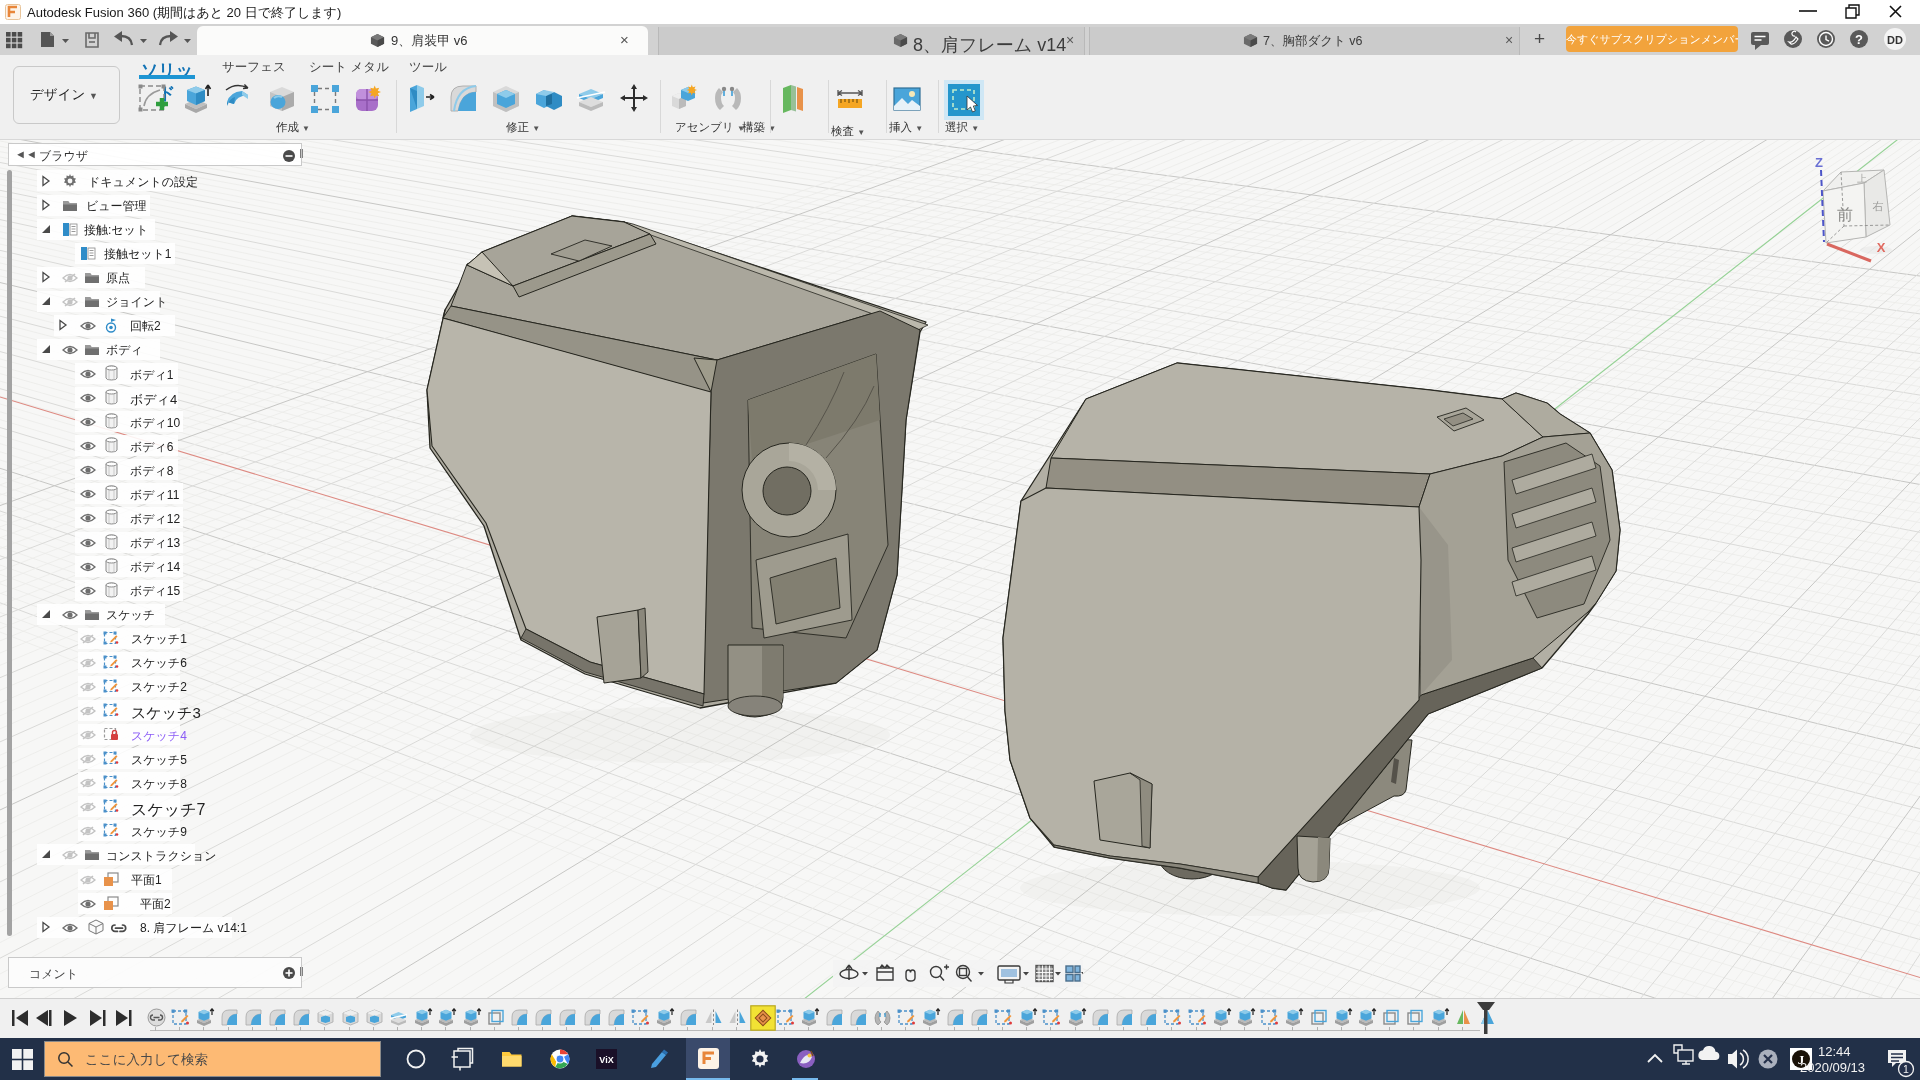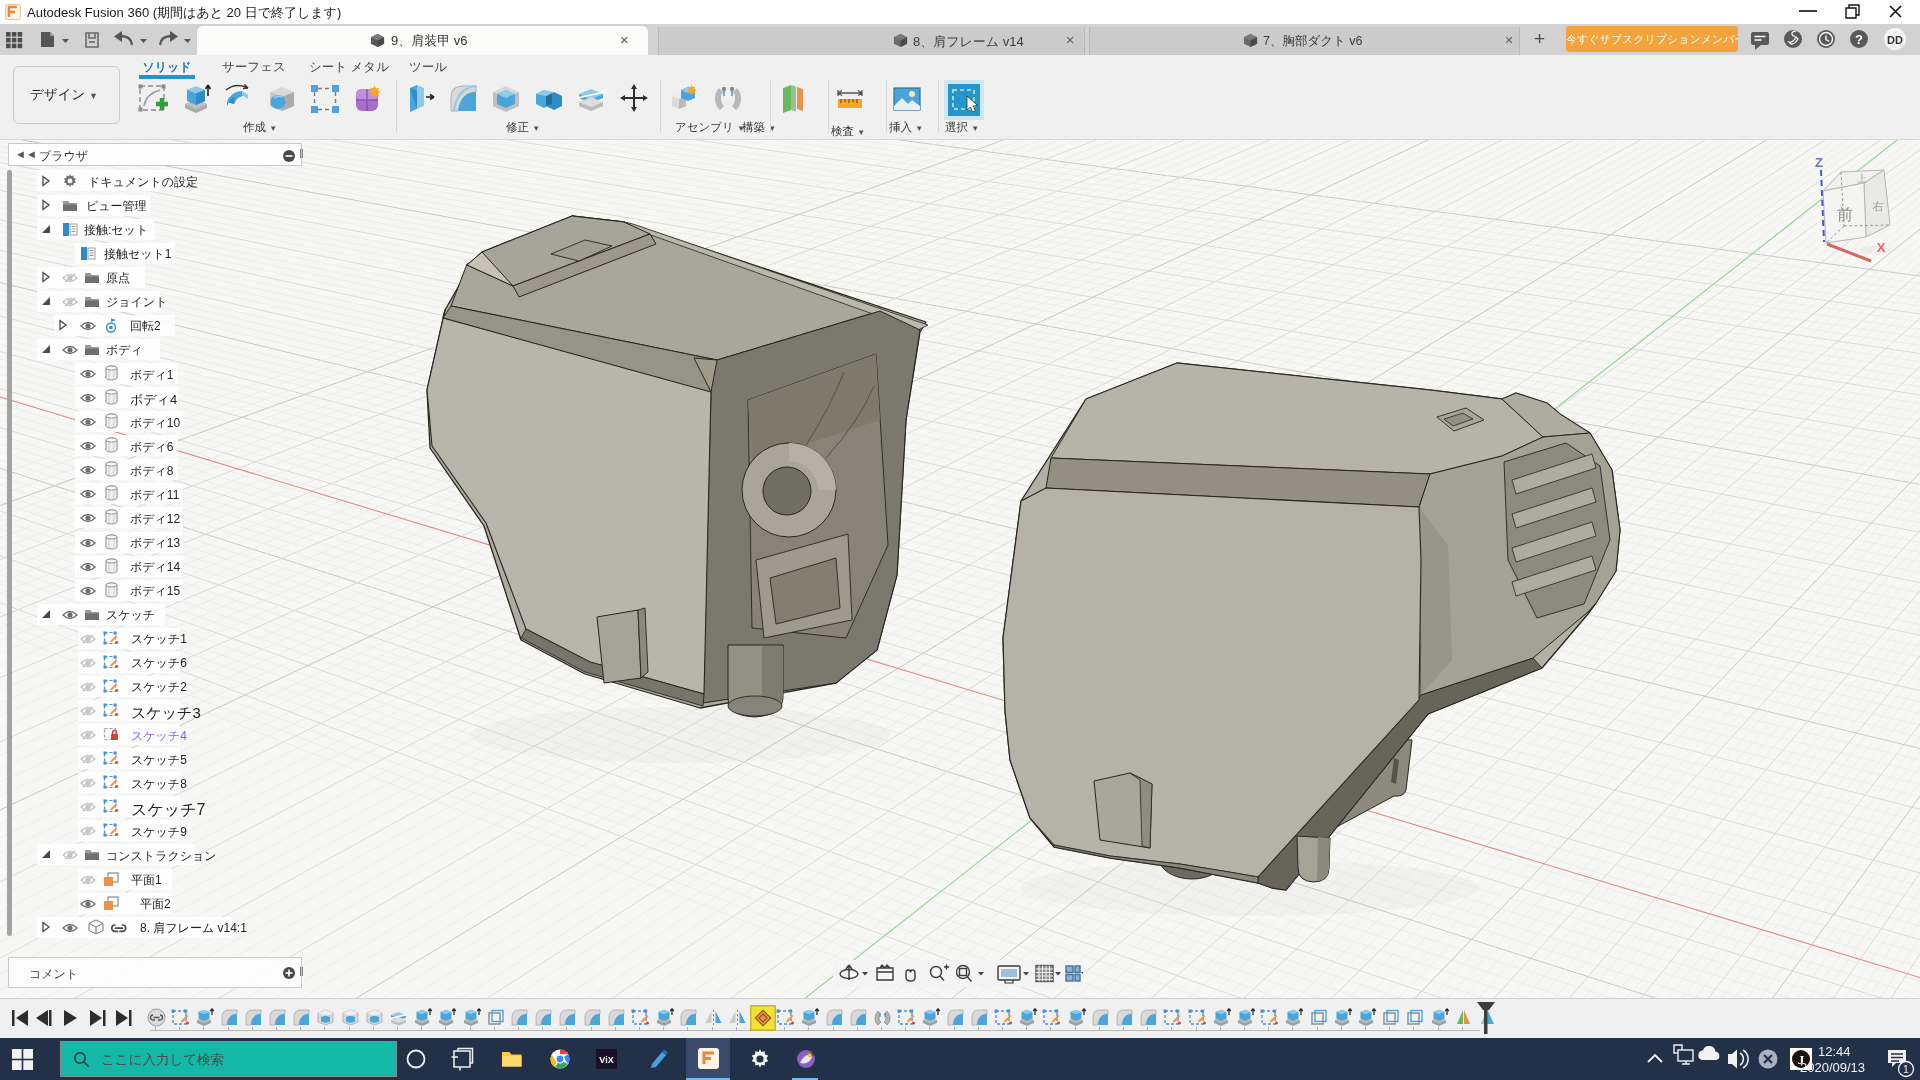--- a/index.html
+++ b/index.html
@@ -803,21 +803,21 @@
  <polygon points="8,8 15,4.5 15,11.5 8,15" fill="#4a4a4a"></polygon>
 </svg>
 <div class="abs" style="left:391px;top:32px;font-size:13px;color:#333">9、肩装甲 v6</div>
 <div class="abs" style="left:620px;top:31px;font-size:15px;color:#555">×</div>
 <div class="abs" style="left:658px;top:27px;width:427px;height:28px;background:#cbcbcb;border-left:1px solid #b9b9b9;border-right:1px solid #b9b9b9"></div>
 <svg class="abs" style="left:893px;top:33px" width="15" height="15" viewBox="0 0 16 16">
  <polygon points="8,1 15,4.5 15,11.5 8,15 1,11.5 1,4.5" fill="#6a6a6a"></polygon>
  <polygon points="8,1 15,4.5 8,8 1,4.5" fill="#7a7a7a"></polygon>
  <polygon points="8,8 15,4.5 15,11.5 8,15" fill="#4a4a4a"></polygon>
 </svg>
-<div class="abs" style="left:913px;top:33px;font-size:13px;color:#3c3c3c">8、肩フレーム v14</div>
+<div class="abs" style="left:913px;top:33px;font-size:18px;color:#3c3c3c">8、肩フレーム v14</div>
 <div class="abs" style="left:1066px;top:32px;font-size:14px;color:#5a5a5a">×</div>
 <div class="abs" style="left:1089px;top:27px;width:431px;height:28px;background:#cbcbcb;border-left:1px solid #b9b9b9;border-right:1px solid #b9b9b9"></div>
 <svg class="abs" style="left:1243px;top:33px" width="15" height="15" viewBox="0 0 16 16">
  <polygon points="8,1 15,4.5 15,11.5 8,15 1,11.5 1,4.5" fill="#6a6a6a"></polygon>
  <polygon points="8,1 15,4.5 8,8 1,4.5" fill="#7a7a7a"></polygon>
  <polygon points="8,8 15,4.5 15,11.5 8,15" fill="#4a4a4a"></polygon>
 </svg>
 <div class="abs" style="left:1263px;top:33px;font-size:12.5px;color:#3c3c3c">7、胸部ダクト v6</div>
 <div class="abs" style="left:1505px;top:32px;font-size:14px;color:#5a5a5a">×</div>
 <div class="abs" style="left:1534px;top:28px;font-size:19px;color:#4a4a4a">+</div>
@@ -834,21 +834,21 @@
     <circle cx="81" cy="13" r="6.5" fill="none" stroke="#fff" stroke-width="1.4"></circle>
  <path d="M81 9.5 v4 l3 1.6" stroke="#fff" stroke-width="1.4" fill="none"></path>
  <circle cx="114" cy="13" r="9" fill="#595959"></circle>
  <text x="114" y="17.5" font-size="13" fill="#fff" text-anchor="middle" font-weight="bold" font-family="Liberation Sans">?</text>
  <circle cx="150" cy="13" r="11" fill="#f4f4f4"></circle>
  <text x="150" y="17.5" font-size="11" fill="#333" text-anchor="middle" font-weight="bold" font-family="Liberation Sans">DD</text>
 </svg>
 <div class="abs" style="left:0;top:55px;width:1920px;height:85px;background:#f0f0f0;border-bottom:1px solid #d8d8d8"></div>
 <div class="abs" style="left:13px;top:66px;width:107px;height:58px;border:1px solid #c9c9c9;border-radius:6px"></div>
 <div class="abs" style="left:30px;top:86px;font-size:13.5px;color:#222">デザイン <span style="font-size:9px;color:#555">▼</span></div>
-<div class="abs" style="left:139px;top:59px;width:56px;text-align:center;font-size:12px;font-weight:bold;color:#1273b5">ソリッド</div>
+<div class="abs" style="left:139px;top:59px;width:56px;text-align:center;font-size:17px;font-weight:bold;color:#1273b5">ソリッド</div>
 <div class="abs" style="left:139px;top:75px;width:56px;height:3.5px;background:#1e95d3"></div>
 <div class="abs" style="left:222px;top:59px;width:70px;font-size:12.5px;color:#444">サーフェス</div>
 <div class="abs" style="left:306px;top:59px;width:86px;text-align:center;font-size:12.5px;color:#444">シート メタル</div>
 <div class="abs" style="left:404px;top:59px;width:48px;text-align:center;font-size:12.5px;color:#444">ツール</div>
 <svg class="abs" style="left:136px;top:82px" width="34" height="34" viewBox="0 0 34 34">
     <g stroke="#8a8a8a" stroke-width="1.4" fill="none">
       <rect x="4" y="4" width="24" height="24" stroke-dasharray="5 3"></rect>
     </g>
 <rect x="2.5" y="2.5" width="4" height="4" fill="#8a8a8a"></rect>
     <rect x="25.5" y="2.5" width="4" height="4" fill="#8a8a8a"></rect>
@@ -885,21 +885,21 @@
       <rect x="24" y="24" width="7" height="7"></rect>
     </g>
 <path d="M10 6.5 H24 M6.5 10 V24 M27.5 10 V24 M10 27.5 H24" stroke="#7a7a7a" stroke-width="1.4" stroke-dasharray="4 3"></path>
   </svg>
 <svg class="abs" style="left:351px;top:82px" width="34" height="34" viewBox="0 0 34 34">
     <rect x="5" y="7" width="22" height="22" rx="6" fill="#a86fc9"></rect>
 <rect x="5" y="7" width="22" height="11" rx="5" fill="#c190dc"></rect>
 <path d="M16 7 V29 M5 18 H27" stroke="#8a52ab" stroke-width="1.4"></path>
 <path d="M30 10 l-3.2-1.2 1.4-3 -3.3 .8 -1.2-3.2 -1.2 3.2 -3.3-.8 1.4 3 -3.2 1.2 3.2 1.2 -1.4 3 3.3-.8 1.2 3.2 1.2-3.2 3.3 .8 -1.4-3 z" fill="#f5a623"></path>
   </svg>
-<div class="abs" style="left:210px;top:120px;width:100px;text-align:center;font-size:11.5px;color:#333">作成 <span style="font-size:8px;color:#555">▼</span></div>
+<div class="abs" style="left:210px;top:120px;width:100px;text-align:right;font-size:11.5px;color:#333">作成 <span style="font-size:8px;color:#555">▼</span></div>
 <svg class="abs" style="left:404.0px;top:82px" width="34" height="34" viewBox="0 0 34 34">
     <polygon points="6,6 13,3 13,27 6,30" fill="#4aa5da"></polygon>
     <polygon points="13,3 20,6 20,24 13,27" fill="#8ecbea"></polygon>
 <polygon points="6,6 13,9 13,27" ?="" fill="#2f8cc4"></polygon>
 <path d="M22 15 H30 M30 15 l-4 -2.5 M30 15 l-4 2.5" stroke="#222" stroke-width="1.6" fill="none"></path>
   </svg>
 <svg class="abs" style="left:446.5px;top:82px" width="34" height="34" viewBox="0 0 34 34">
     <path d="M4 29 V15 Q4 4 16 4 H29 V10 Q14 10 11 29 Z" fill="#d9d9d9" stroke="#b0b0b0" stroke-width="1"></path>
 <path d="M29 10 Q14 10 11 29 H29 Z" fill="#4aa5da"></path>
 <path d="M29 4 Q10 6 7 29" stroke="#8ecbea" stroke-width="2" fill="none"></path>
@@ -1355,21 +1355,21 @@
   </svg>
 <div class="abs" style="left:0;top:1038px;width:1920px;height:42px;background:#223048"></div>
 <svg class="abs" style="left:12px;top:1049px" width="21" height="21" viewBox="0 0 21 21">
 <g fill="#f2f2f2">
       <rect x="0" y="0" width="9.7" height="9.7"></rect>
       <rect x="11.3" y="0" width="9.7" height="9.7"></rect>
       <rect x="0" y="11.3" width="9.7" height="9.7"></rect>
       <rect x="11.3" y="11.3" width="9.7" height="9.7"></rect>
     </g>
   </svg>
-<div class="abs" style="left:60px;top:1041px;width:337px;height:36px;background:#14b8a6;border:1px solid #8a8a8a">
+<div class="abs" style="left:44px;top:1041px;width:337px;height:36px;background:#fdba74;border:1px solid #8a8a8a">
 <svg class="abs" style="left:12px;top:9px" width="17" height="17" viewBox="0 0 17 17">
       <circle cx="7" cy="7" r="5.2" fill="none" stroke="#333" stroke-width="1.5"></circle>
       <path d="M11 11 l4.5 4.5" stroke="#333" stroke-width="1.5"></path>
     </svg>
 <span class="abs" style="left:40px;top:9px;font-size:13.5px;color:#4a4a4a">ここに入力して検索</span>
   </div>
 <svg class="abs" style="left:398px;top:1038px" width="420" height="42" viewBox="0 0 420 42">
 <circle cx="18" cy="21" r="8.5" fill="none" stroke="#f2f2f2" stroke-width="1.8"></circle>
 <g stroke="#f2f2f2" stroke-width="1.5" fill="none">
  <rect x="56" y="13" width="16" height="16"></rect>

